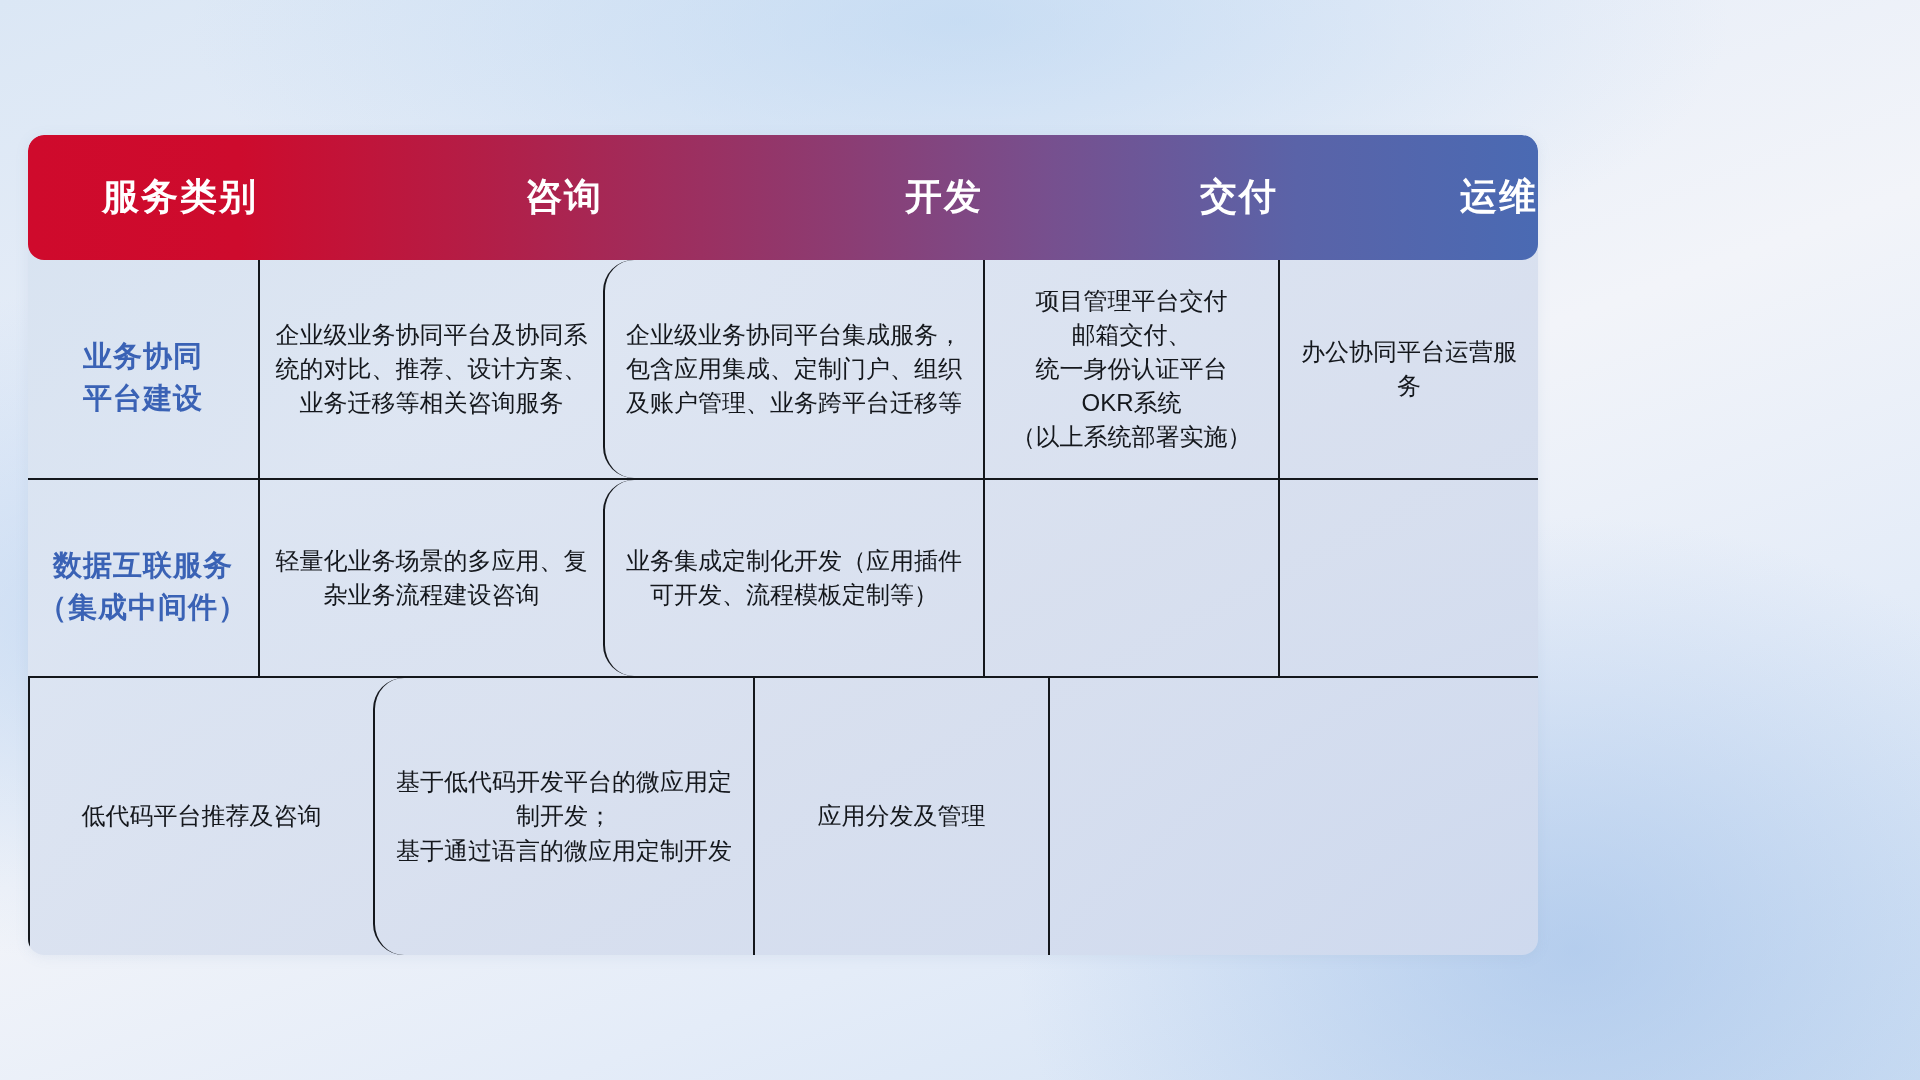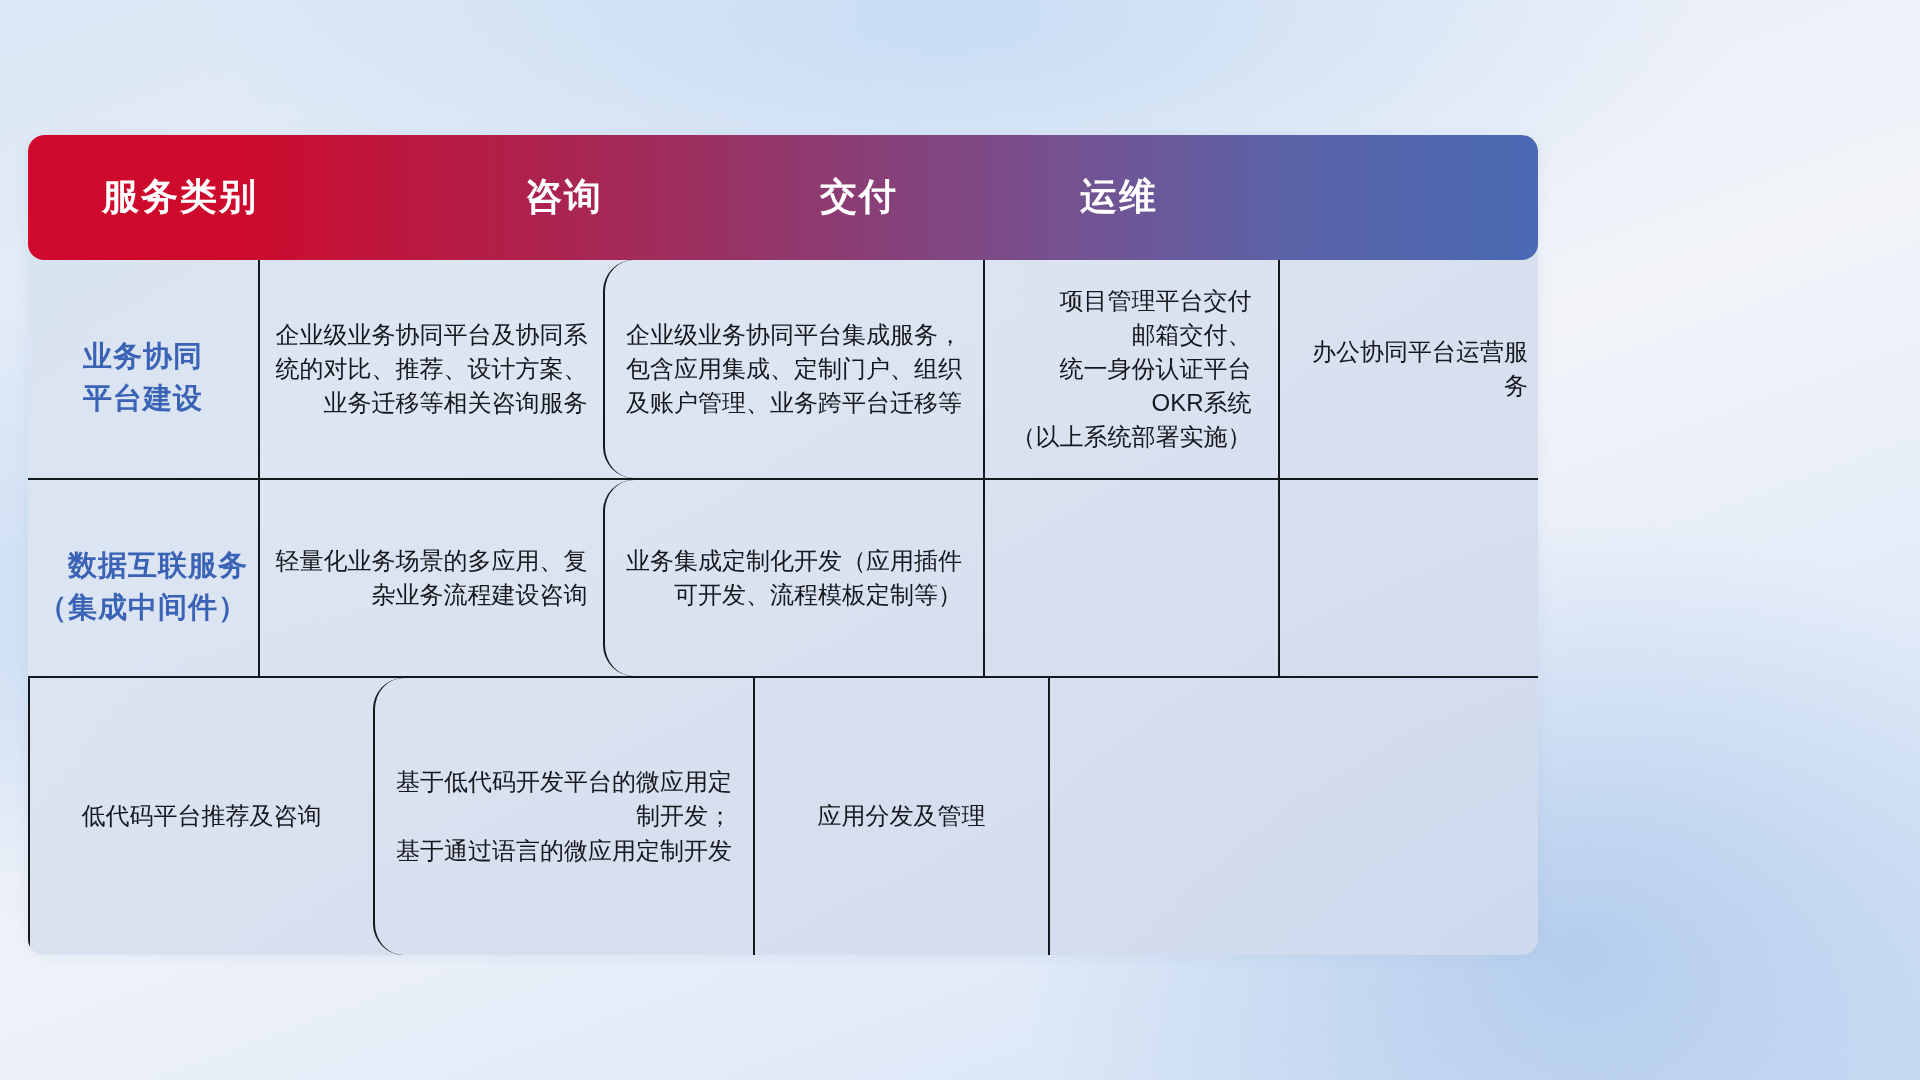--- a/index.html
+++ b/index.html
@@ -97,21 +97,21 @@
 
   .cell {
     box-sizing: border-box;
     display: flex;
     align-items: center;
     justify-content: center;
     padding: 12px 10px;
     font-size: 24px;
     color: #14171c;
     line-height: 1.42;
-    text-align: right;
+    text-align: center;
     white-space: pre-line;
   }
   .cell.c0 {
     width: 230px;
     color: #3a62b5;
     font-weight: bold;
     font-size: 29px;
     letter-spacing: 1px;
     line-height: 1.45;
     margin-top: 16px;
@@ -127,20 +127,21 @@
 </head>
 <body>
 
 <div id="stage">
 
   <div id="table-card">
 
     <div id="table-header">
       <div class="hcell hc0">服务类别</div>
       <div class="hcell hc1">咨询</div>
+      <div class="hcell hc2">开发</div>
       <div class="hcell hc3">交付</div>
       <div class="hcell hc4">运维</div>
     </div>
 
     <div id="table-body">
 
       <div class="trow r0">
         <div class="cell c0">业务协同
 平台建设</div>
         <div class="cell c1">企业级业务协同平台及协同系

